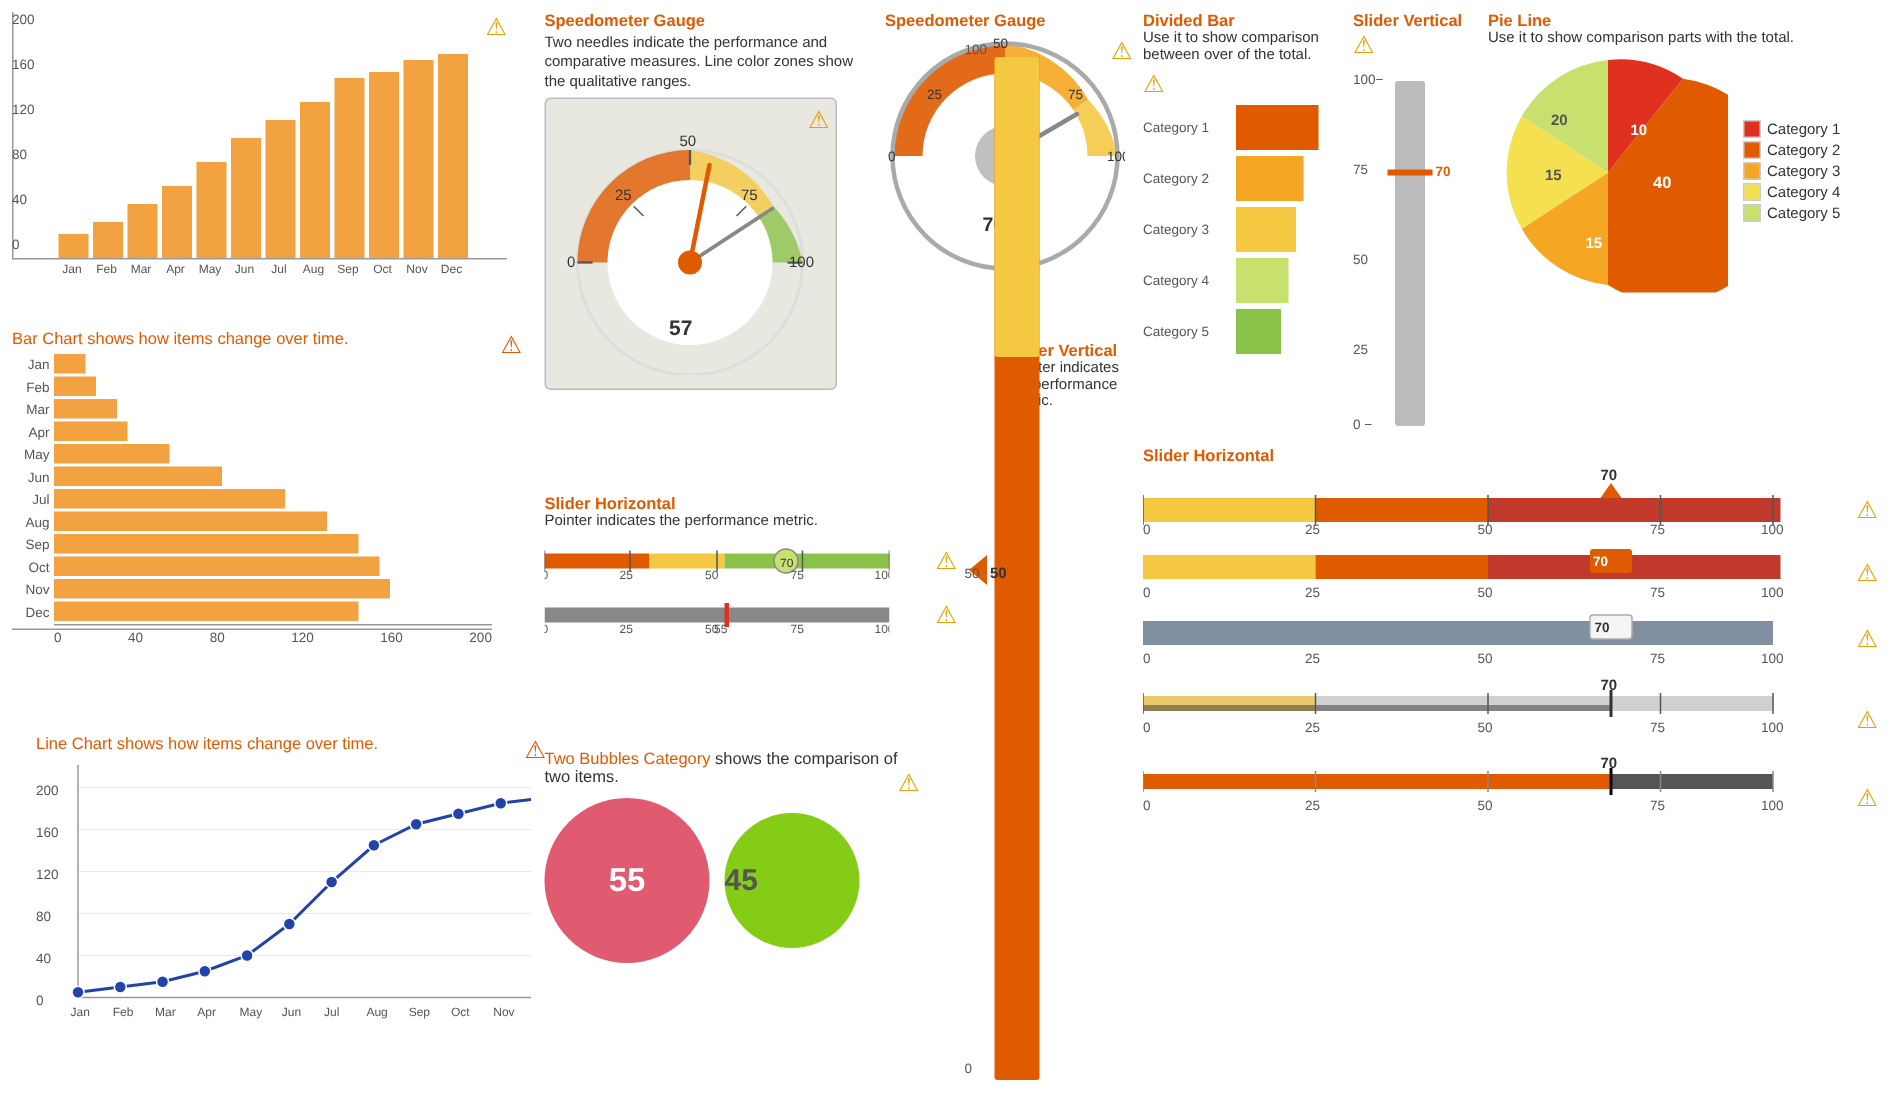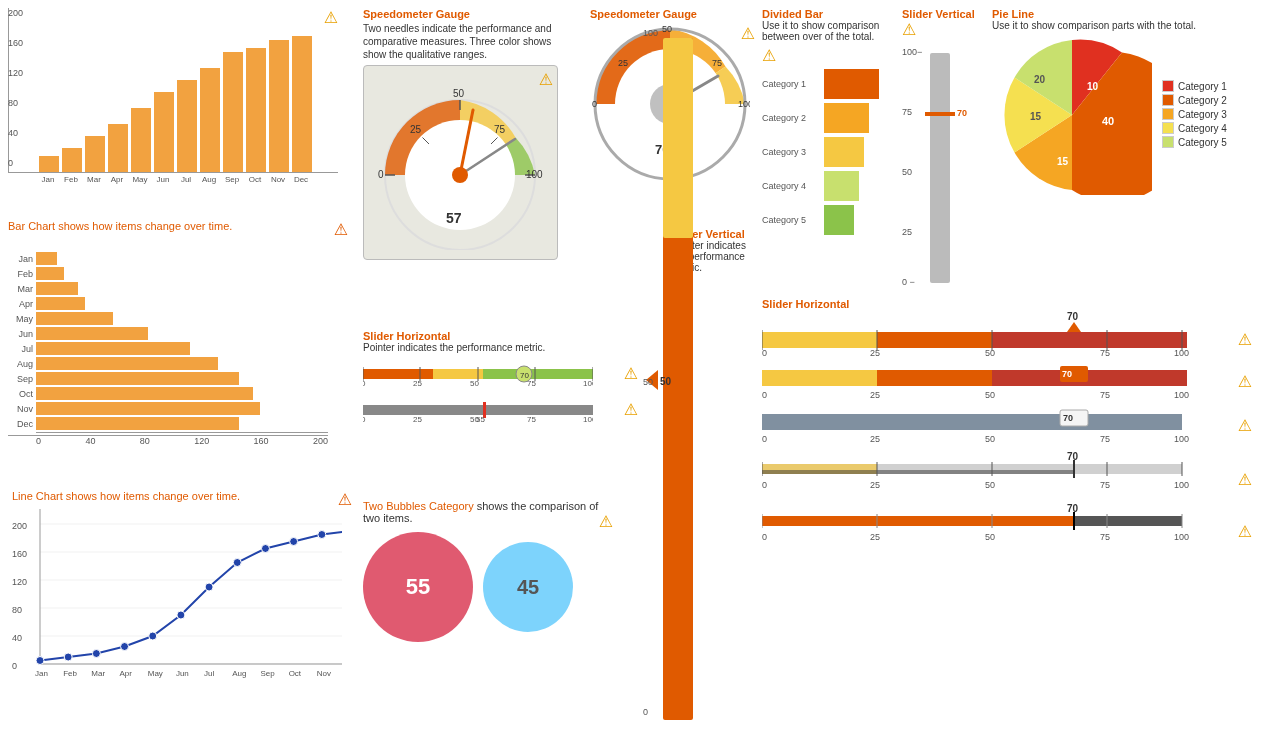--- a/index.html
+++ b/index.html
@@ -13,31 +13,31 @@
     #column-chart-section .chart-title span { color: #e05a00; }
     #column-chart-area { position: relative; width: 330px; height: 190px; }
     .col-chart-inner { display: flex; align-items: flex-end; height: 165px; padding-left: 30px; gap: 3px; border-left: 1px solid #999; border-bottom: 1px solid #999; }
     .col-bar { width: 20px; background: #f0921e; opacity: 0.85; }
     .col-x-labels { display: flex; padding-left: 30px; gap: 3px; margin-top: 2px; }
     .col-x-labels span { font-size: 9px; color: #555; width: 20px; text-align: center; }
     .warn-abs { position: absolute; top: 0; right: 0; }
 
     
     #bar-chart-section { position: absolute; top: 220px; left: 8px; width: 340px; }
-    #bar-chart-section .chart-title { font-size: 11px; color: #333; margin-bottom: 20px; }
+    #bar-chart-section .chart-title { font-size: 11px; color: #333; margin-bottom: 4px; }
     #bar-chart-section .chart-title span { color: #e05a00; }
     .bar-chart-area { position: relative; width: 320px; }
     .bar-row { display: flex; align-items: center; margin-bottom: 2px; }
     .bar-row-label { width: 28px; font-size: 9px; color: #555; text-align: right; padding-right: 3px; }
     .bar-fill { height: 13px; background: #f0921e; opacity: 0.85; }
     .bar-x-axis { display: flex; justify-content: space-between; padding-left: 28px; margin-top: 2px; border-top: 1px solid #999; }
     .bar-x-axis span { font-size: 9px; color: #555; }
 
     
-    #line-chart-section { position: absolute; top: 490px; left: 12px; width: 340px; }
+    #line-chart-section { position: absolute; top: 490px; left: 24px; width: 340px; }
     #line-chart-section .chart-title { font-size: 11px; color: #333; margin-bottom: 4px; }
     #line-chart-section .chart-title span { color: #e05a00; }
     #line-svg { width: 330px; height: 170px; }
 
     
     #gauge1-section { position: absolute; top: 8px; left: 360px; width: 220px; }
     #gauge1-section .chart-title { font-size: 11px; color: #e05a00; margin-bottom: 2px; font-weight: bold; }
     #gauge1-section .chart-desc { font-size: 10px; color: #333; line-height: 1.3; margin-bottom: 4px; }
 
     
@@ -228,21 +228,21 @@
       <text x="220.27272727272728" y="167" font-size="8" fill="#555">Aug</text>
       <text x="248.45454545454547" y="167" font-size="8" fill="#555">Sep</text>
       <text x="276.6363636363636" y="167" font-size="8" fill="#555">Oct</text>
       <text x="304.8181818181818" y="167" font-size="8" fill="#555">Nov</text>
       <text x="333" y="167" font-size="8" fill="#555">Dec</text>
     </svg>
 </div>
 
 <div id="gauge1-section" style="position: absolute; top: 8px; left: 363px; width: 210px;">
   <div class="chart-title">Speedometer Gauge</div>
-  <div class="chart-desc">Two needles indicate the performance and comparative measures. Three color shows show the qualitative ranges.</div>
+  <div class="chart-desc">Two needles indicate the performance and comparative measures. Line color zones show the qualitative ranges.</div>
   <div style="position:relative; width:195px; height:195px; background:#e8e8e0; border:1px solid #bbb; display:flex; align-items:center; justify-content:center; border-radius:4px; margin-top:4px;">
     <span class="warning-icon" style="position:absolute;top:4px;right:4px;">⚠</span>
     <svg width="185" height="175">
 
       <circle cx="92" cy="100" r="75" fill="none" stroke="#ddd" stroke-width="2"></circle>
 
       <path d="M 92 100 L 17 100 A 75 75 0 0 1 92 25 Z" fill="#e05a00" opacity="0.8"></path>
       <path d="M 92 100 L 92 25 A 75 75 0 0 1 147.5 62.5 Z" fill="#f5c842" opacity="0.8"></path>
       <path d="M 92 100 L 147.5 62.5 A 75 75 0 0 1 167 100 Z" fill="#8bc34a" opacity="0.8"></path>
 
@@ -372,21 +372,21 @@
 
 <div id="bubbles-section" style="position: absolute; top: 500px; left: 363px; width: 250px;">
   <div style="font-size:11px; color:#333;">
     <span style="color:#e05a00;">Two Bubbles Category</span><span> shows the comparison of two items.</span>
     <span class="warning-icon" style="float:right;">⚠</span>
   </div>
   <div style="display:flex; gap:10px; margin-top:8px; align-items:center;">
     <div style="width:110px; height:110px; border-radius:50%; background:#e05a70; display:flex; align-items:center; justify-content:center;">
       <span style="font-size:22px; font-weight:bold; color:white;">55</span>
     </div>
-    <div style="width:90px; height:90px; border-radius:50%; background:#7dd3fc; display:flex; align-items:center; justify-content:center;">
+    <div style="width:90px; height:90px; border-radius:50%; background:#84cc16; display:flex; align-items:center; justify-content:flex-start;">
       <span style="font-size:20px; font-weight:bold; color:#555;">45</span>
     </div>
   </div>
 </div>
 
 <div id="divided-bar-section" style="position: absolute; top: 8px; left: 762px; width: 140px;">
   <div style="font-size:11px; color:#e05a00; font-weight:bold;">Divided Bar</div>
   <div style="font-size:10px; color:#333; margin-bottom:4px;">Use it to show comparison between over of the total.</div>
   <span class="warning-icon">⚠</span>
   <div style="display:flex; flex-direction:column; margin-top:4px;">

